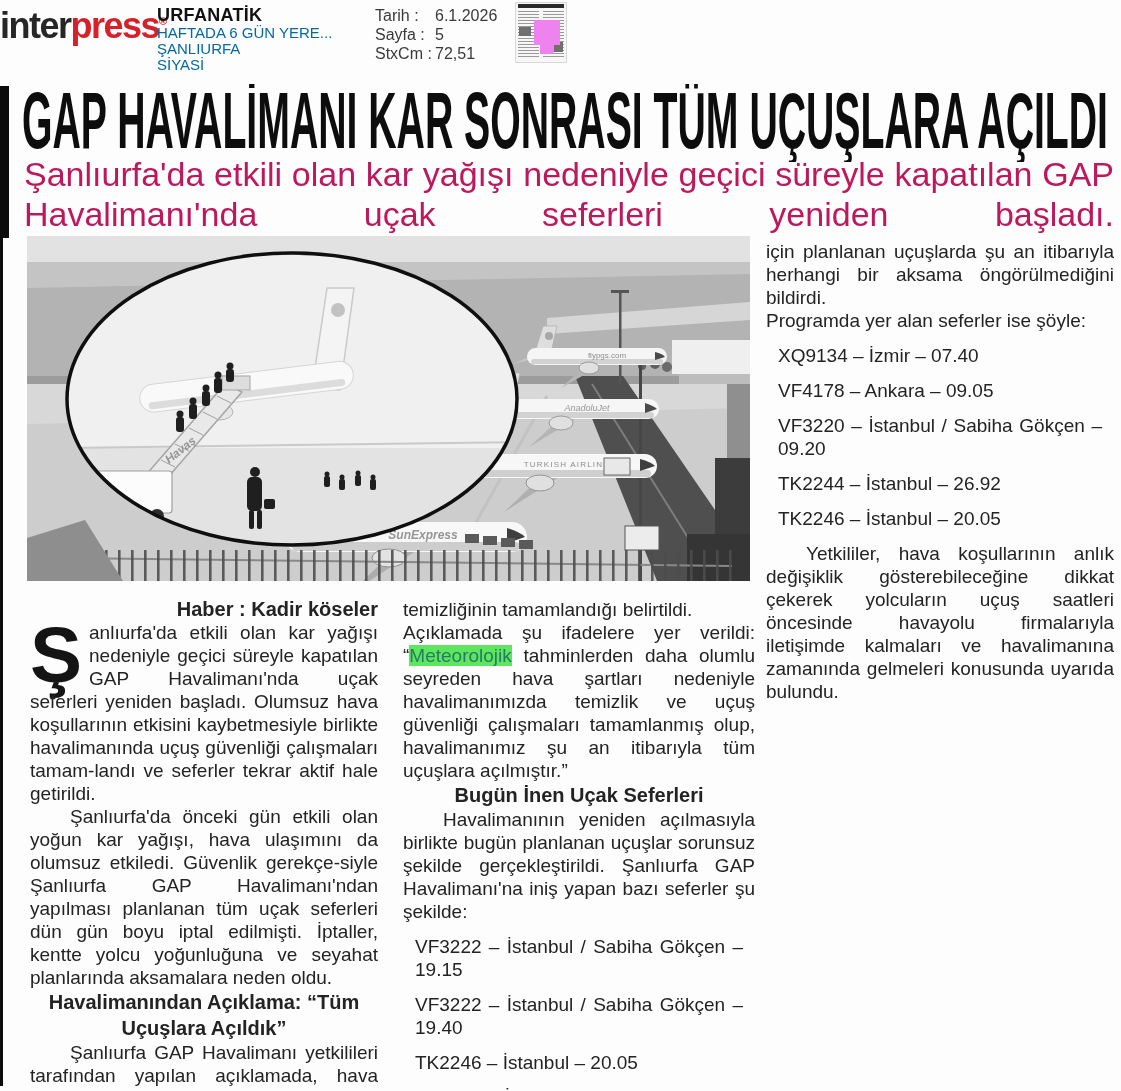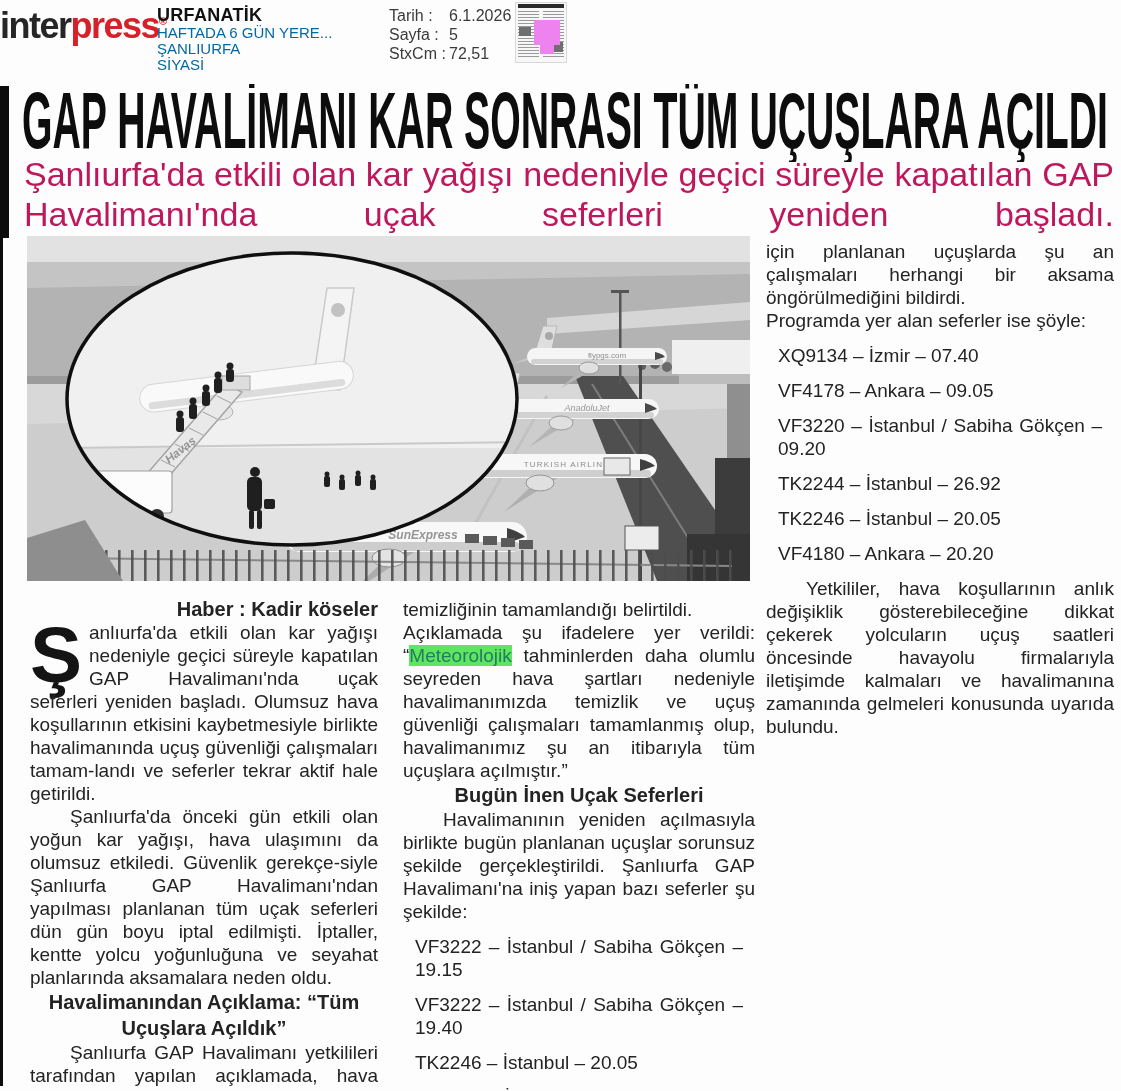--- a/index.html
+++ b/index.html
@@ -7,21 +7,21 @@
         font-family:"Liberation Sans",sans-serif;color:#1c1c1c;}
 
   
   .logo{position:absolute;left:0;top:8px;font-size:36px;font-weight:bold;letter-spacing:-1.5px;line-height:1;}
   .logo .l1{color:#262626;}
   .logo .l2{color:var(--brand-red,#d6212b);}
   .logo .reg{font-size:11px;color:var(--brand-red,#d6212b);vertical-align:super;font-weight:bold;}
   .pub{position:absolute;left:157px;top:6px;}
   .pub-name{font-size:18px;font-weight:bold;color:#111;letter-spacing:.3px;line-height:19px;}
   .pub-line{font-size:15px;color:#0369a1;line-height:16px;}
-  .meta{position:absolute;left:389px;top:6px;font-size:16px;color:#3a3a3a;}
+  .meta{position:absolute;left:375px;top:6px;font-size:16px;color:#3a3a3a;}
   .meta-row{line-height:19px;}
   .meta-label{display:inline-block;width:60px;}
   .thumb{position:absolute;left:516px;top:3px;width:50px;height:59px;background:#f7f7f7;box-shadow:0 0 0 1px #d8d8d8;}
   .thumb>div{position:absolute;}
   .t-bar{left:2px;top:1px;right:2px;height:4px;background:#2a2a2a;}
   .t-col1{left:2px;top:8px;width:21px;height:48px;background:repeating-linear-gradient(to bottom,#9a9a9a 0 1px,transparent 1px 3px);}
   .t-col2{right:2px;top:8px;width:21px;height:48px;background:repeating-linear-gradient(to bottom,#9a9a9a 0 1px,transparent 1px 3px);}
   .t-photo1{left:3px;top:24px;width:12px;height:9px;background:#6f6f6f;}
   .t-photo2{right:3px;bottom:10px;width:12px;height:10px;background:#6f6f6f;}
   .t-mag{left:18px;top:17px;width:26px;height:25px;background:var(--thumb-magenta,#ee82ee);}
@@ -264,28 +264,27 @@
         <circle cx="331" cy="237" r="2.5"></circle>
           <rect x="328" y="239" width="6" height="11" rx="2"></rect>
         <circle cx="346" cy="241" r="2.5"></circle>
           <rect x="343" y="243" width="6" height="11" rx="2"></rect>
       </g>
     </g>
     <ellipse cx="265" cy="163" rx="225" ry="146" fill="none" stroke="#0f0f0f" stroke-width="3.5"></ellipse>
   </svg>
 
   <div class="col col-right">
-    <div class="para">için planlanan uçuşlarda şu an çalışmaları herhangi bir aksama öngörülmediğini bildirdi.</div>
+    <div class="para">için planlanan uçuşlarda şu an itibarıyla herhangi bir aksama öngörülmediğini bildirdi.</div>
     <div class="para">Programda yer alan seferler ise şöyle:</div>
     <div class="flight">XQ9134 – İzmir – 07.40</div>
     <div class="flight">VF4178 – Ankara – 09.05</div>
     <div class="flight">VF3220 – İstanbul / Sabiha Gökçen – 09.20</div>
     <div class="flight">TK2244 – İstanbul – 26.92</div>
     <div class="flight">TK2246 – İstanbul – 20.05</div>
-    <div class="flight">VF4180 – Ankara – 20.20</div>
     <div class="para indent">Yetkililer, hava koşullarının anlık değişiklik gösterebileceğine dikkat çekerek yolcuların uçuş saatleri öncesinde havayolu firmalarıyla iletişimde kalmaları ve havalimanına zamanında gelmeleri konusunda uyarıda bulundu.</div>
   </div>
 
   <div class="col col-left">
     <div class="byline">Haber : Kadir köseler</div>
     <div class="para">
       <span class="dropcap">Ş</span><span>anlıurfa'da etkili olan kar yağışı nedeniyle geçici süreyle kapatılan GAP Havalimanı'nda uçak seferleri yeniden başladı. Olumsuz hava koşullarının etkisini kaybetmesiyle birlikte havalimanında uçuş güvenliği çalışmaları tamam-landı ve seferler tekrar aktif hale getirildi.</span>
     </div>
     <div class="para indent">Şanlıurfa'da önceki gün etkili olan yoğun kar yağışı, hava ulaşımını da olumsuz etkiledi. Güvenlik gerekçe-siyle Şanlıurfa GAP Havalimanı'ndan yapılması planlanan tüm uçak seferleri dün gün boyu iptal edilmişti. İptaller, kentte yolcu yoğunluğuna ve seyahat planlarında aksamalara neden oldu.</div>
     <div class="h-center">Havalimanından Açıklama: “Tüm Uçuşlara Açıldık”</div>

